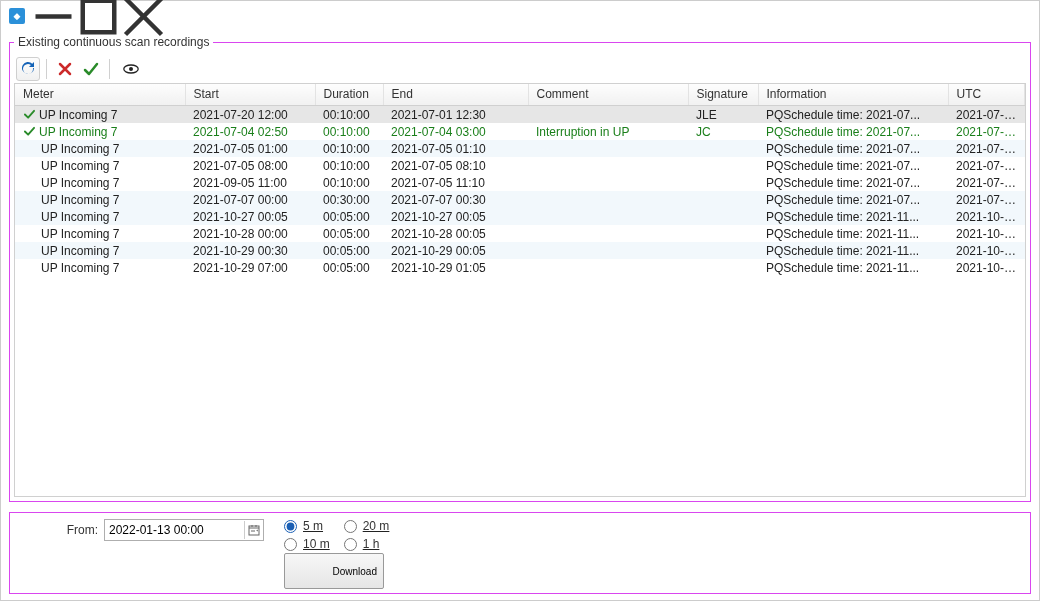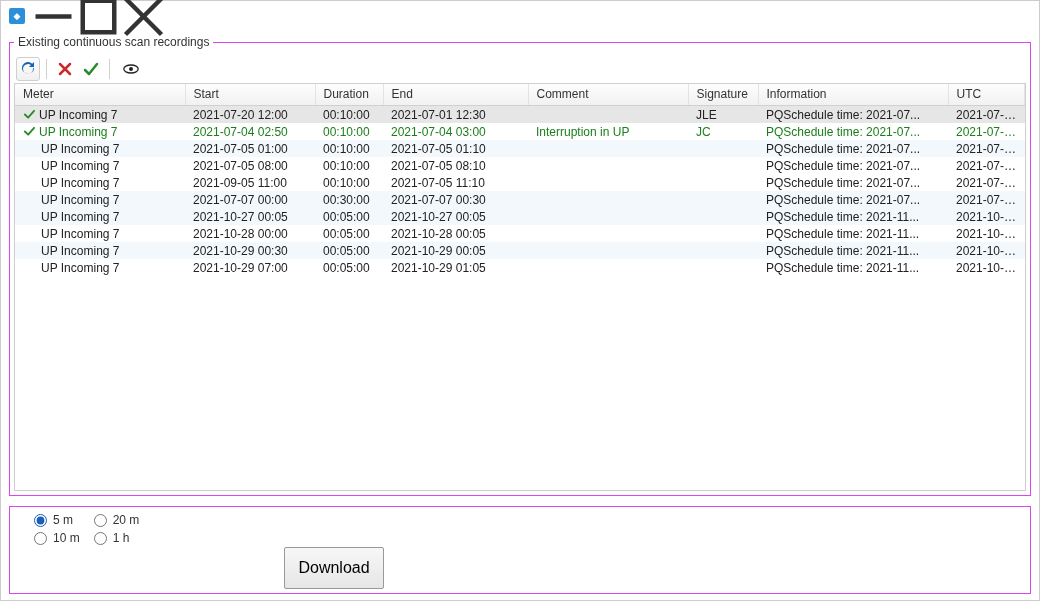--- a/index.html
+++ b/index.html
@@ -35,24 +35,24 @@
   col.c-com   { width:160px; }
   col.c-sig   { width:70px; }
   col.c-info  { width:190px; }
   col.c-utc   { width:auto; }
   .bottom-group .formrow { display:flex; align-items:center; margin-bottom:6px; }
   .bottom-group .label { width:90px; text-align:right; padding-right:6px; color:#333; }
   .bottom-group input.date { width:160px; height:22px; border:1px solid #aeaeae; padding:0 22px 0 4px; font-size:12px; background:#fff; }
   .datepicker-wrap { position:relative; }
   .datepicker-wrap .cal-btn { position:absolute; right:2px; top:2px; width:18px; height:18px; display:flex; align-items:center; justify-content:center; border-left:1px solid #ccc; }
   select.meter { width:160px; height:22px; border:1px solid #aeaeae; font-size:12px; background:#fff;}
-  .radios { display:grid; grid-template-columns:auto auto; gap:4px 14px; margin-left:20px; }
+  .radios { display:grid; grid-template-columns:auto auto; gap:4px 14px; margin-left:20px;text-decoration:underline; }
   .radios label { display:flex; align-items:center; gap:6px; font-size:12px; color:#333; }
   .radios input[type=radio]{ width:13px; height:13px; accent-color:#1a5fb4; margin:0;}
-  button.download { width:100px; height:42px; margin-left:270px; margin-top:2px; font-size:16px; border:1px solid #999; background:linear-gradient(#f7f7f7,#e6e6e6); border-radius:2px; }
+  button.download { width:100px; height:36px; margin-left:270px; margin-top:2px; font-size:10px; border:1px solid #999; background:linear-gradient(#f7f7f7,#e6e6e6); border-radius:2px;text-align:right; }
   .form-area { display:flex; align-items:flex-start; }
   .form-left { display:flex; flex-direction:column; }
 </style>
 </head>
 <body>
 
 <div class="window">
 
   <div class="titlebar">
     <div class="appicon">◆</div>
@@ -282,20 +282,40 @@
           </tbody>
       </table>
       <div style="flex:1;background:#fff;"></div>
     </div>
   </fieldset>
 
   <fieldset class="groupbox bottom-group">
 
     <div class="form-area">
       <div class="form-left">
+        <div class="formrow">
+          <div class="label">From:</div>
+          <div class="datepicker-wrap">
+            <input class="date" value="2022-01-13 00:00" style="">
+            <div class="cal-btn">
+              <svg width="12" height="12" viewBox="0 0 12 12">
+                  <rect x="1" y="2" width="10" height="9" fill="none" stroke="#666"></rect>
+                  <path d="M1 4 H11" stroke="#666"></path>
+                  <path d="M3 7 l4 0" stroke="#666"></path>
+                  <path d="M9 6 l0 0" stroke="#666"></path>
+                  <path d="M2 10 l2-2 2 2" fill="none" stroke="#666" opacity="0"></path>
+                  <path d="M4 1v2M8 1v2" stroke="#666"></path>
+                  <path d="M8 9 l2 0 -1 1.5 z" fill="#666" opacity="0"></path>
+                  <path d="M5 10.5 L7 10.5" stroke="#666" opacity="0"></path>
+                  <path d="M3 10 l6 0" stroke="none"></path>
+                  <path d="M9.5 5.5 l-1 1 1 1" stroke="none"></path>
+                </svg>
+            </div>
+          </div>
+        </div>
       </div>
 
       <div class="radios">
         <label>
             <input type="radio" name="dur" checked="" style="">
             <span>5 m</span>
           </label>
         <label>
             <input type="radio" name="dur" style="">
             <span>20 m</span>

